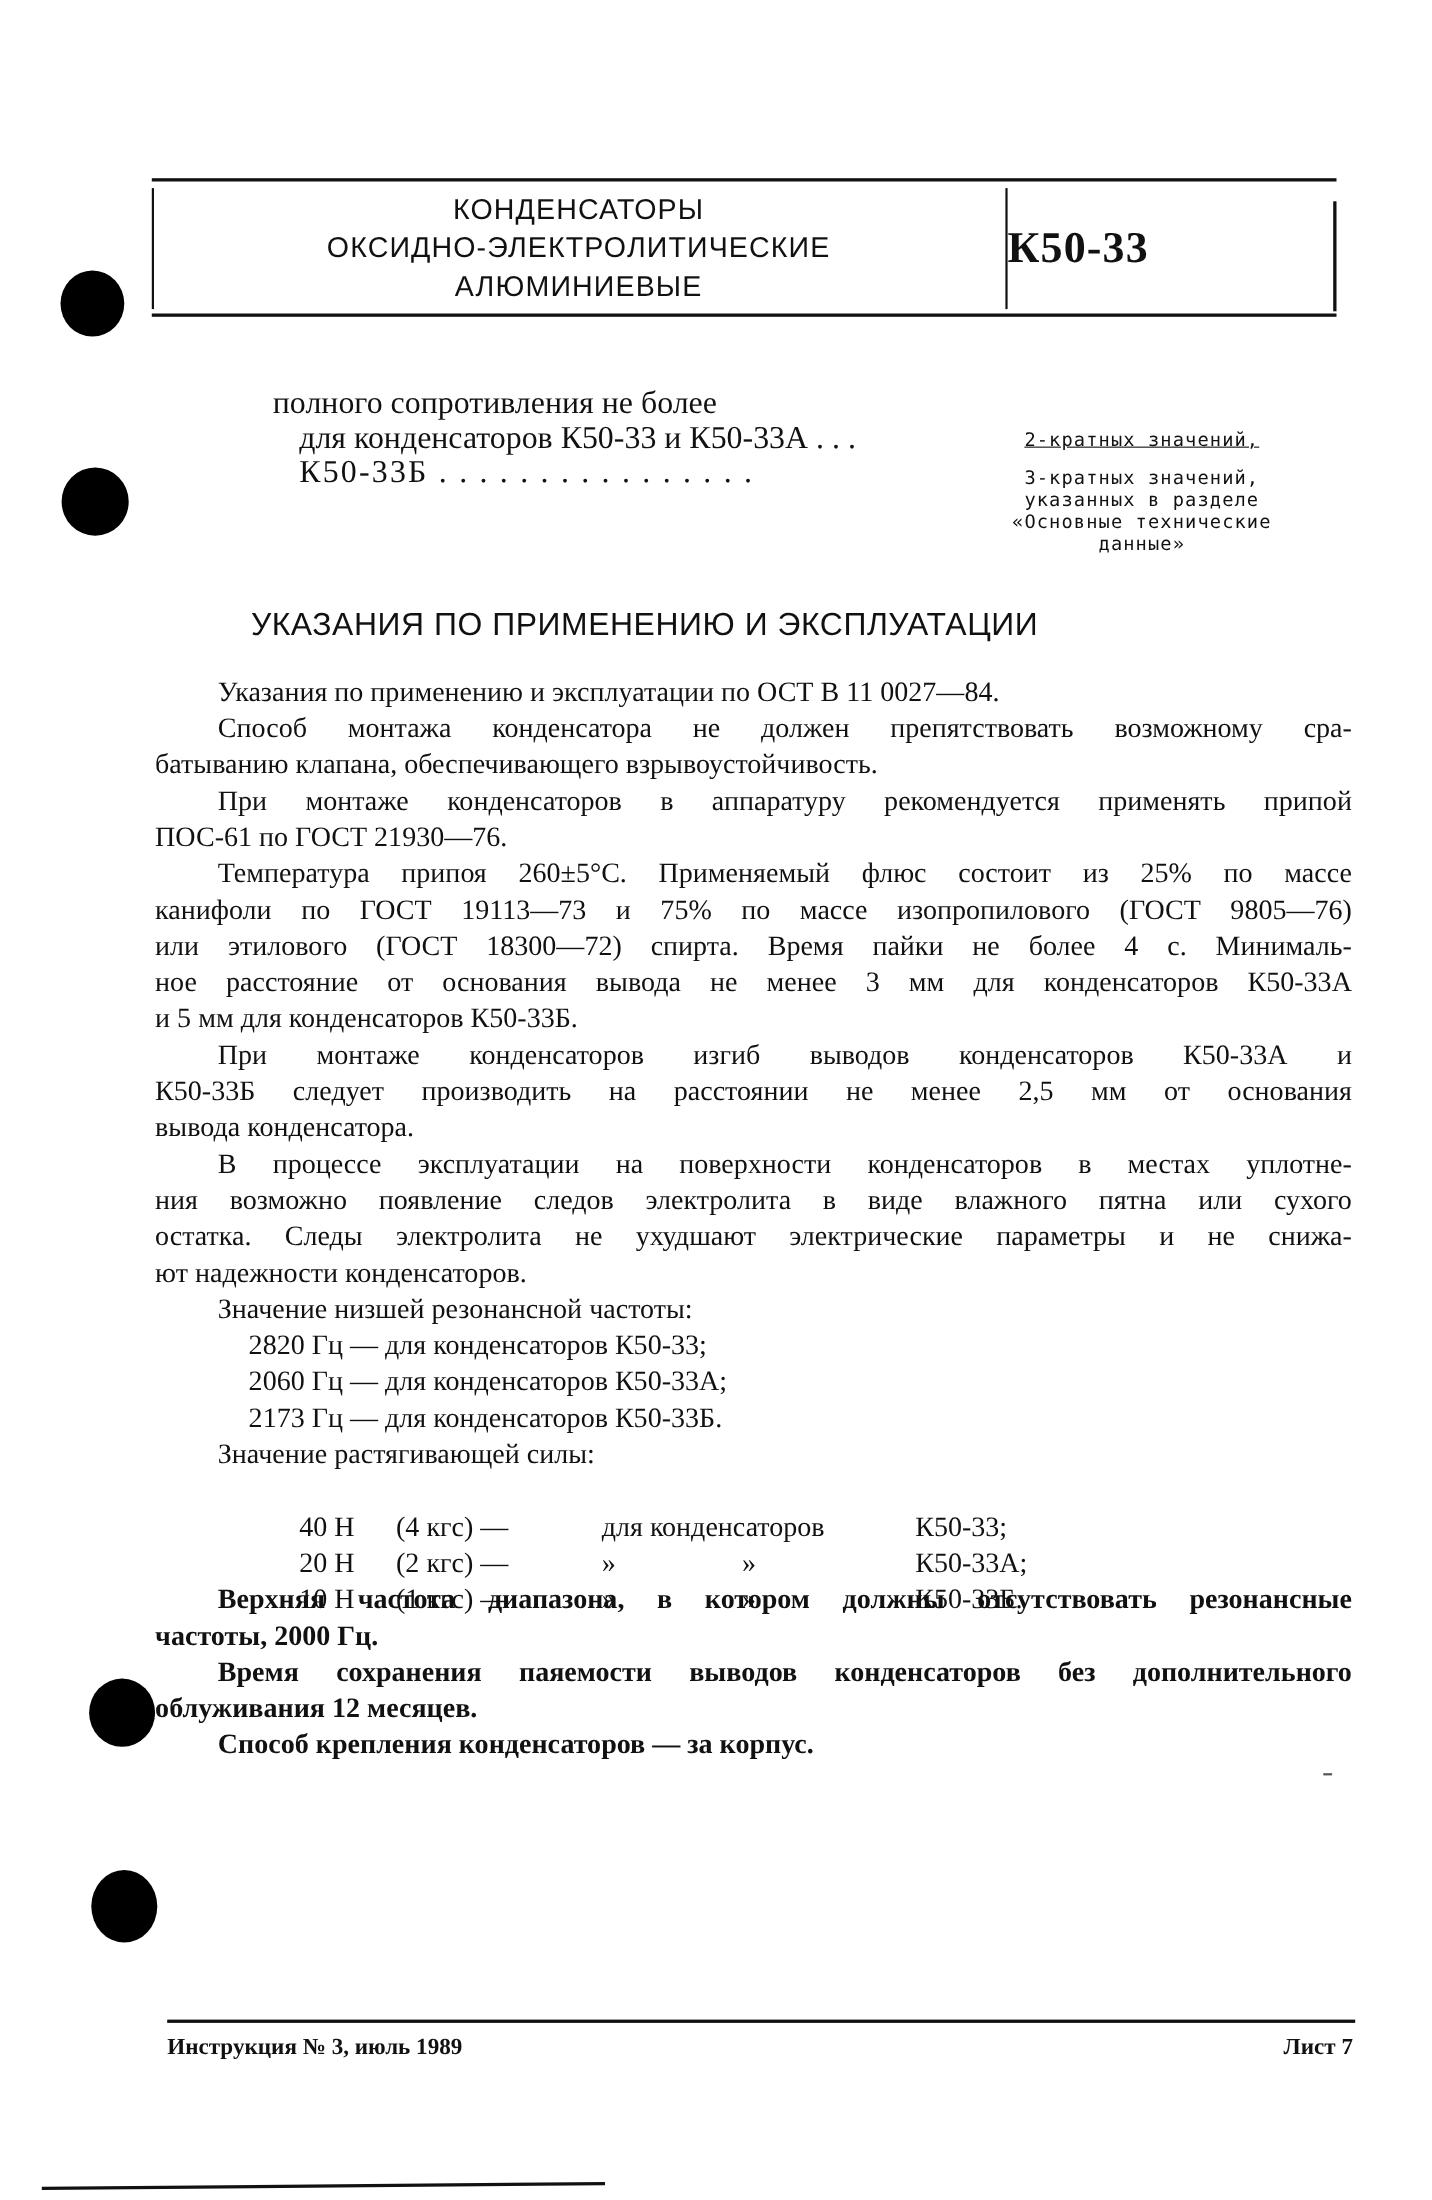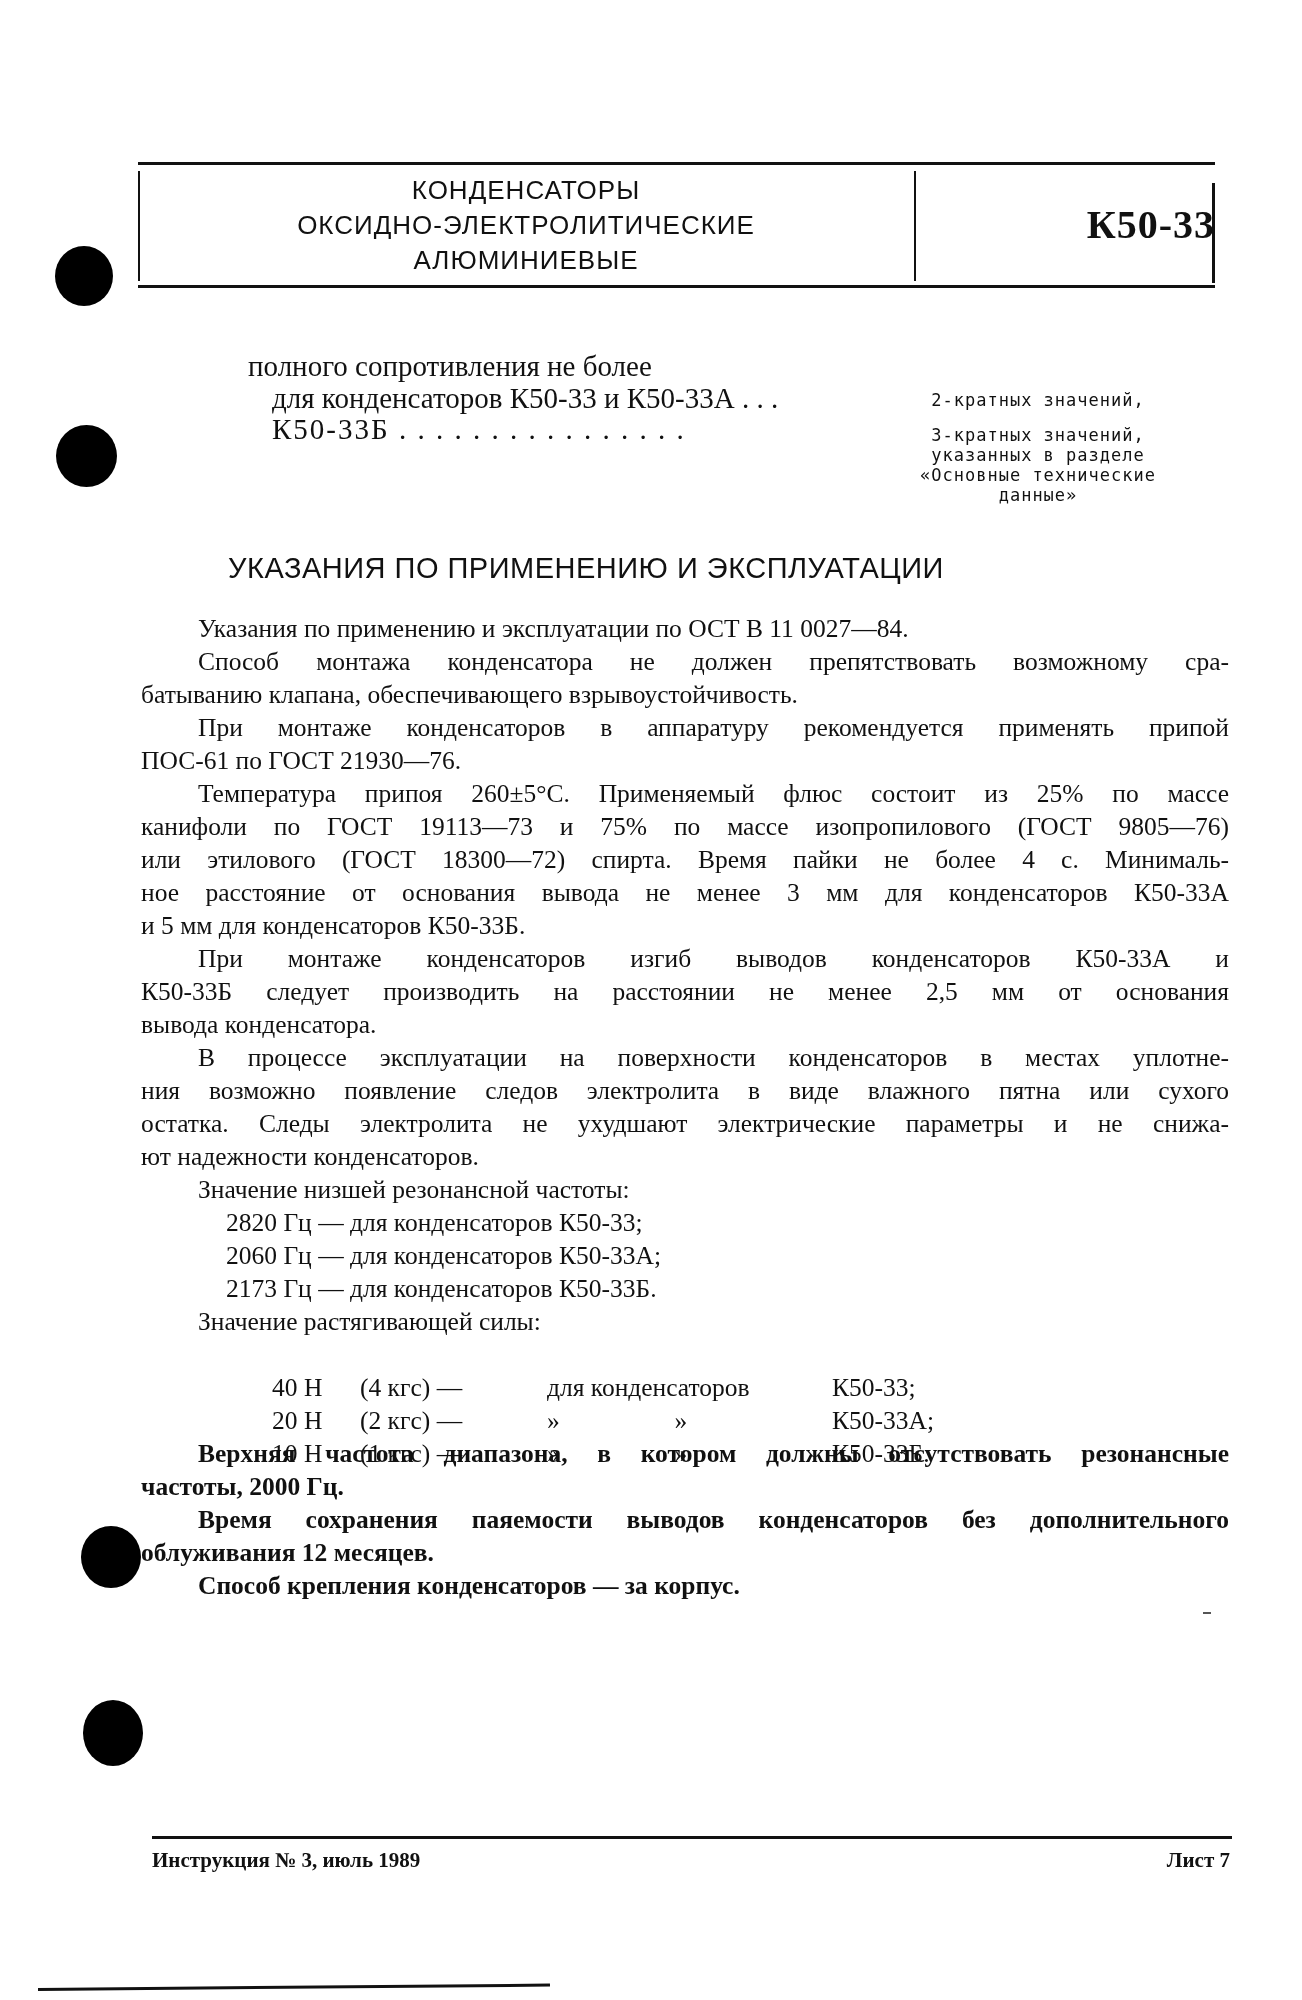--- a/index.html
+++ b/index.html
@@ -3,21 +3,21 @@
 <meta charset="utf-8">
 <style>
   html, body { margin:0; padding:0; background:#ffffff; }
   body { width:1302px; height:2000px; position:relative; overflow:hidden; color:#111; font-family:"Liberation Serif", "DejaVu Serif", serif; }
   .hole { position:absolute; border-radius:50%; background:#000; }
   .hdr-box { position:absolute; left:138px; top:162px; width:1077px; height:126px; border-top:3px solid #111; border-bottom:3px solid #111; box-sizing:border-box;padding-left:12px; }
   .hdr-box .lv { position:absolute; left:0; top:6px; bottom:4px; border-left:2px solid #111; }
   .hdr-box .mv { position:absolute; left:776px; top:6px; bottom:4px; border-left:2px solid #111; }
   .hdr-box .rv { position:absolute; right:0; top:18px; bottom:2px; border-left:3px solid #111; }
   .hdr-title { position:absolute; left:0; width:776px; top:8px; text-align:center; font-family:"Liberation Sans", "DejaVu Sans", sans-serif; font-size:26px; line-height:35px; letter-spacing:1px; }
-  .hdr-code { position:absolute; left:778px; right:0; top:36px; text-align:right; font-size:40px; font-weight:bold; letter-spacing:1px; }
+  .hdr-code { position:absolute; left:778px; right:0; top:36px; text-align:left; font-size:40px; font-weight:bold; letter-spacing:1px; }
   .row { position:absolute; font-size:29px; white-space:nowrap; }
   .small { position:absolute; font-family:"DejaVu Sans Mono", "Liberation Mono", monospace; font-size:17px; line-height:20px; text-align:center; width:300px; letter-spacing:1px; }
   .section-title { position:absolute; left:0; width:1172px; top:552px; text-align:center; font-family:"Liberation Sans", "DejaVu Sans", sans-serif; font-size:29px; letter-spacing:0.5px; }
   .body { position:absolute; left:141px; width:1088px; font-size:25.5px; }
   .body .ln { height:33px; line-height:33px; white-space:nowrap; text-align:justify; text-align-last:justify; }
   .body .ln.last { text-align-last:left; }
   .body .ln.ind { padding-left:57px; }
   .body .ln.ind2 { padding-left:85px; }
   .body .ln.bold { font-weight:bold; }
   .force { display:grid; grid-template-columns:160px 175px 245px 200px; }
@@ -43,21 +43,21 @@
     <div>КОНДЕНСАТОРЫ</div>
     <div>ОКСИДНО-ЭЛЕКТРОЛИТИЧЕСКИЕ</div>
     <div>АЛЮМИНИЕВЫЕ</div>
   </div>
   <div class="hdr-code">К50-33</div>
 </div>
 
 <div class="row" style="left:248px;top:350px;">полного сопротивления не более</div>
 <div class="row" style="left:272px;top:382px;">для конденсаторов К50-33 и К50-33А . . .</div>
 <div class="row" style="left:272px;top:413px;letter-spacing:2px;">К50-33Б . . . . . . . . . . . . . . . .</div>
-<div class="small" style="left:888px;top:390px;">2-кратных значений,</div>
+<div class="small" style="left:888px;top:390px;text-decoration:underline;">2-кратных значений,</div>
 <div class="small" style="left:888px;top:425px;">
   <div>3-кратных значений,</div>
   <div>указанных в разделе</div>
   <div>«Основные технические</div>
   <div>данные»</div>
 </div>
 
 <div class="section-title">УКАЗАНИЯ ПО ПРИМЕНЕНИЮ И ЭКСПЛУАТАЦИИ</div>
 
 <div class="body" style="top:612px;">

